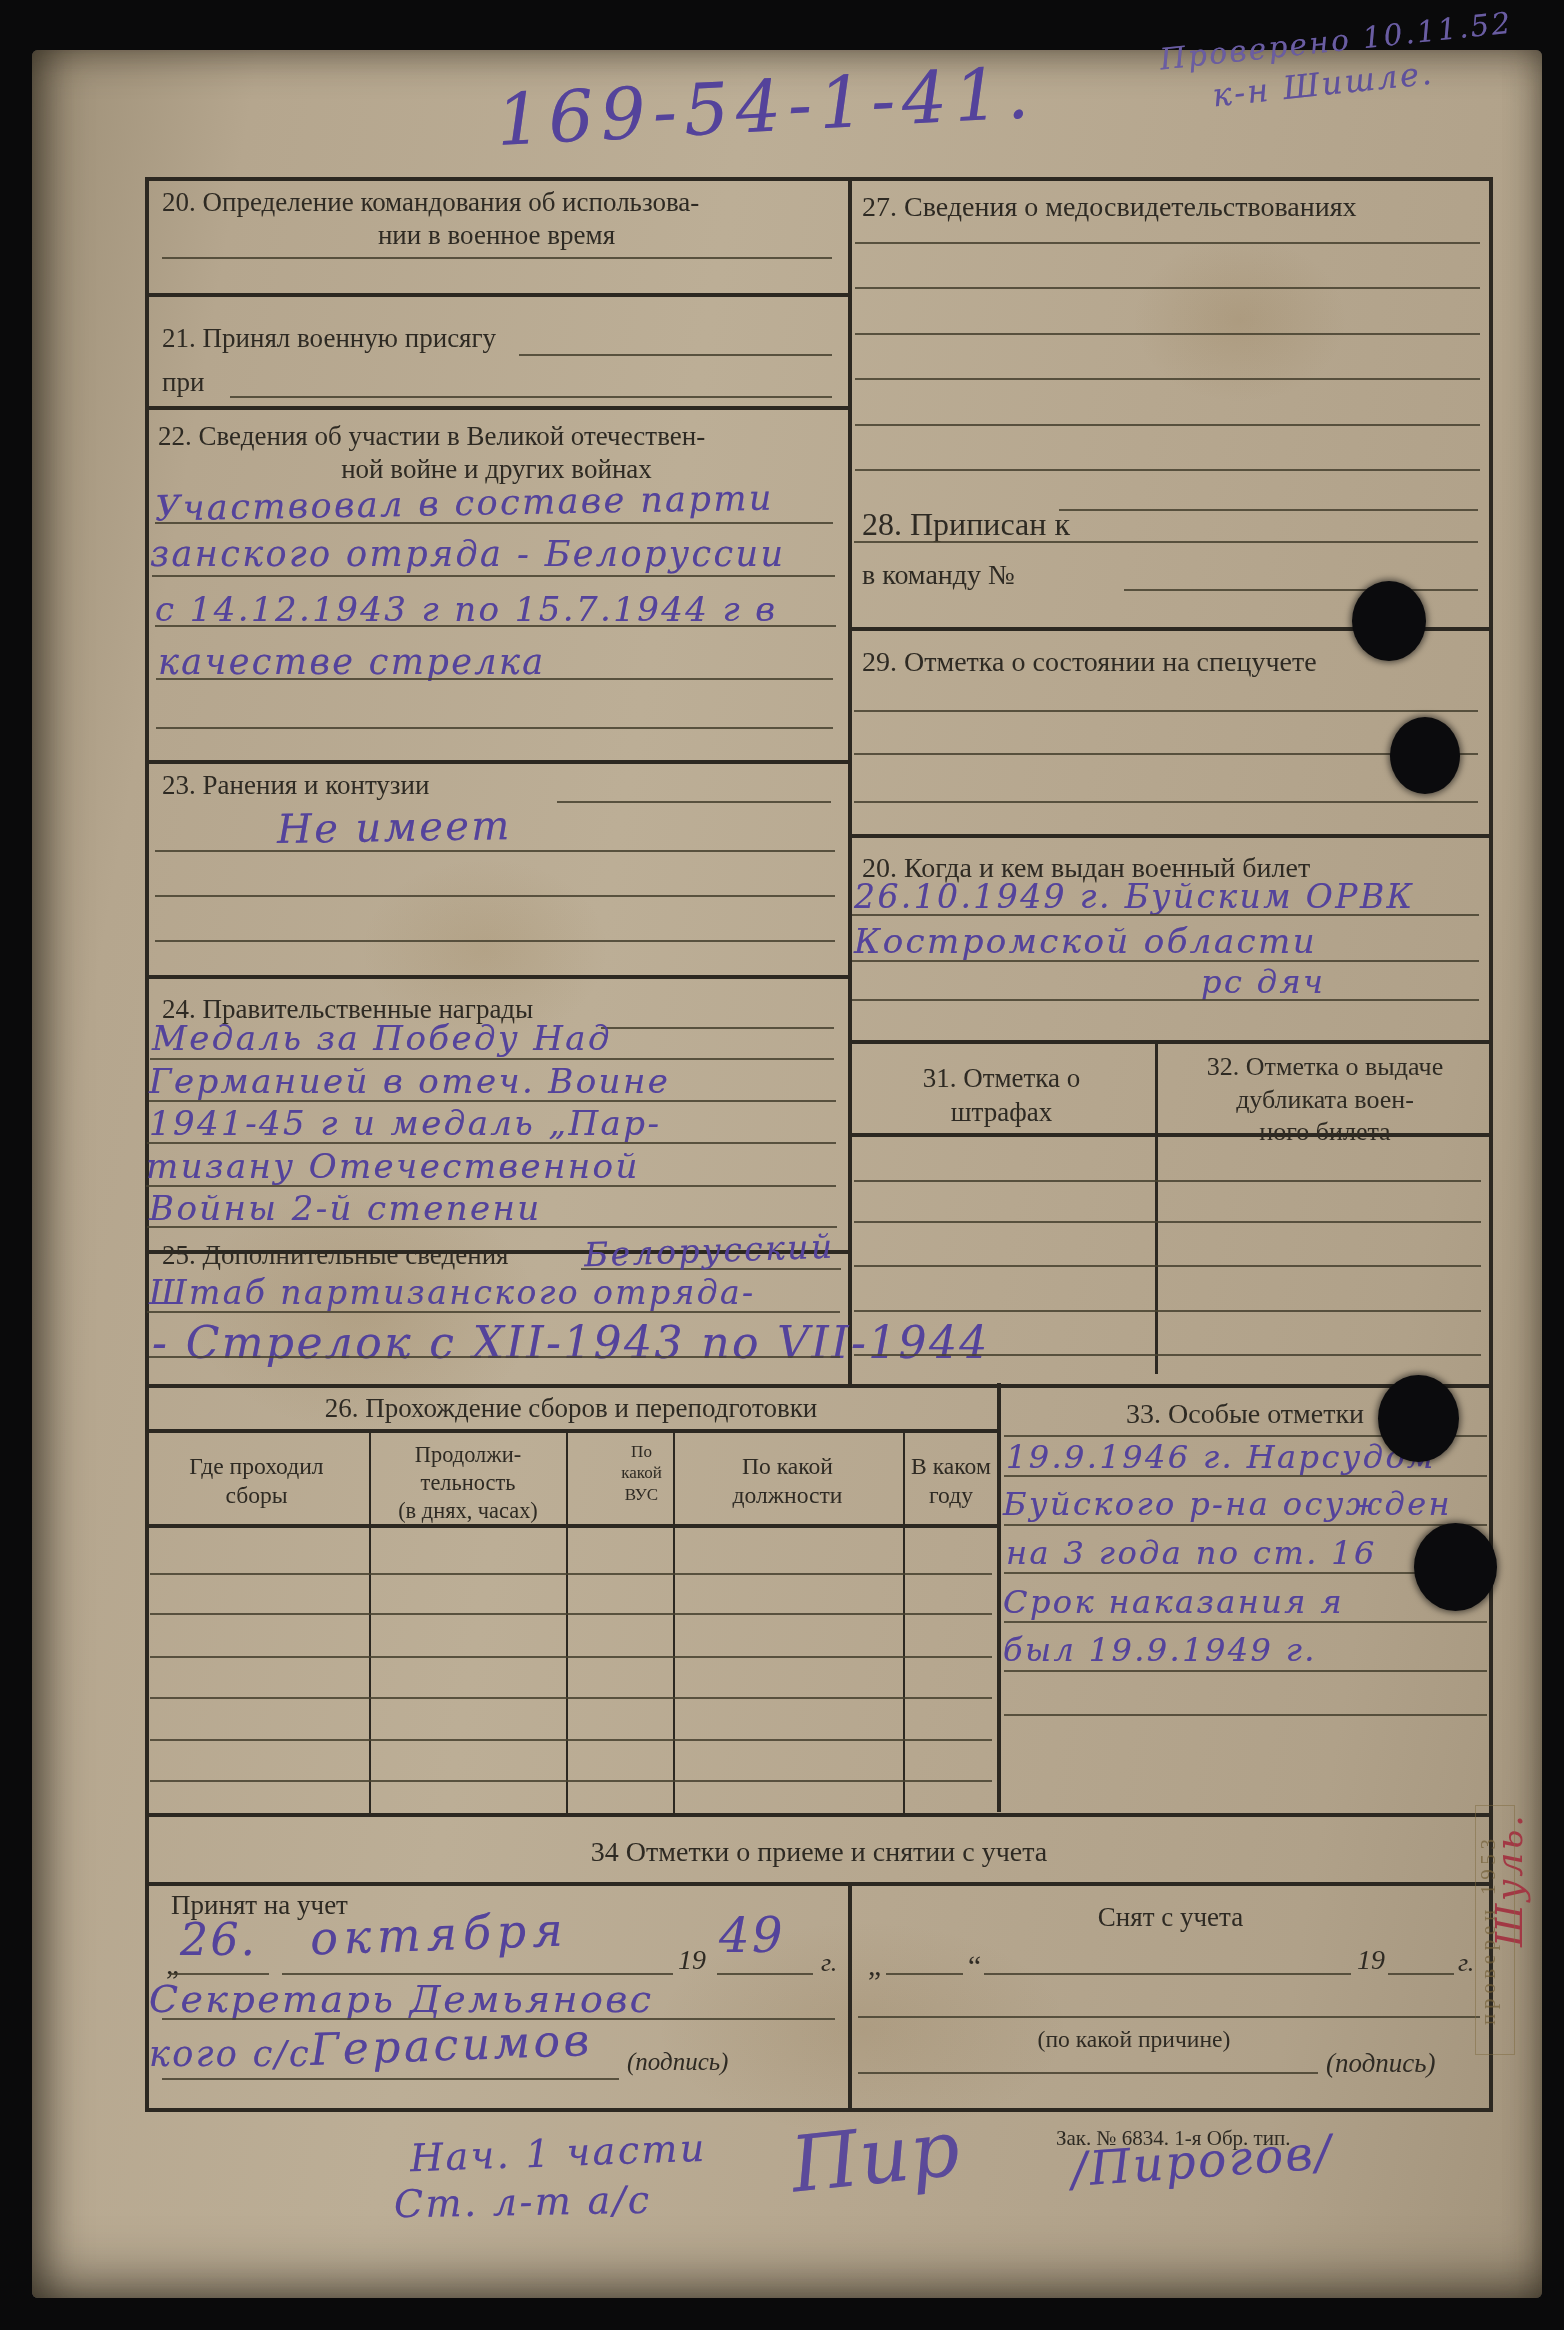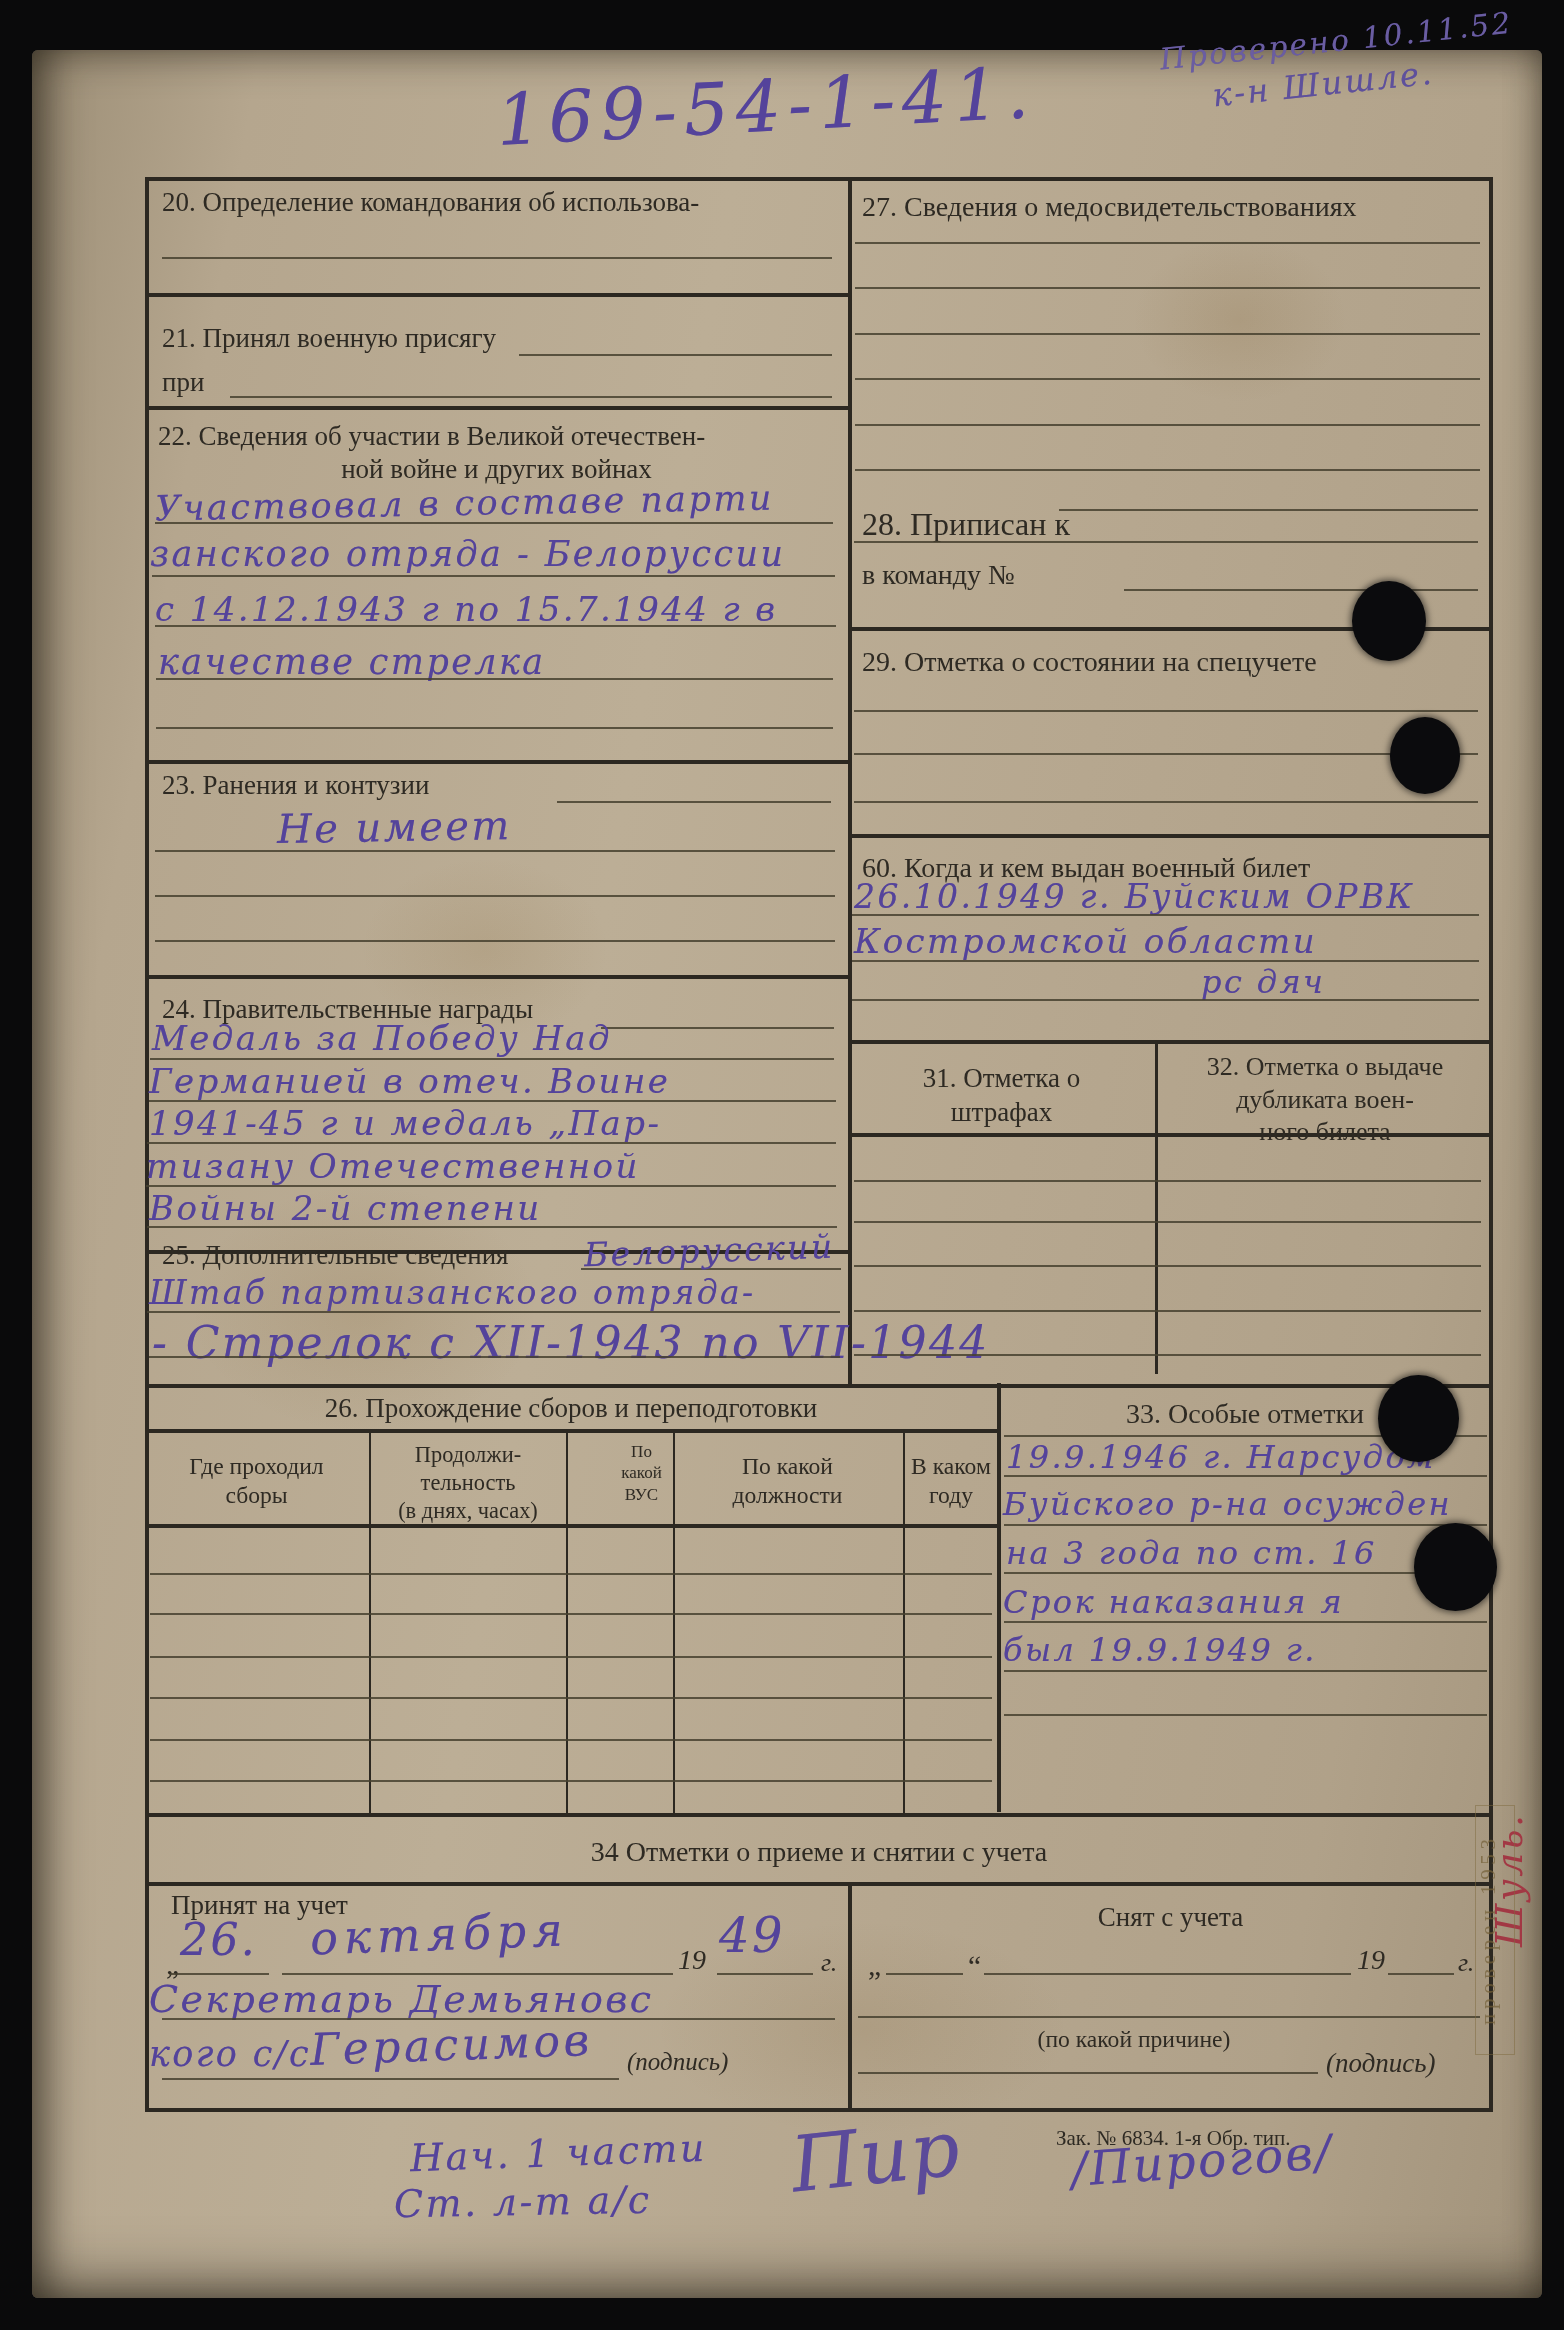--- a/index.html
+++ b/index.html
@@ -62,20 +62,21 @@
   <div class="bar" style="left:848px;top:834px;width:645px;height:3.5px;"></div>
   <div class="bar" style="left:848px;top:1040px;width:645px;height:3.5px;"></div>
   <div class="bar" style="left:848px;top:1133px;width:645px;height:3.5px;"></div>
 
   <div class="bar" style="left:369px;top:1432px;width:2.4px;height:381px;"></div>
   <div class="bar" style="left:566px;top:1432px;width:2.4px;height:381px;"></div>
   <div class="bar" style="left:673px;top:1432px;width:2.4px;height:381px;"></div>
   <div class="bar" style="left:903px;top:1432px;width:2.4px;height:381px;"></div>
 
   <div class="print" style="left:162px;top:186px;">20. Определение командования об использова-</div>
+  <div class="print center" style="left:145px;top:219px;width:703px;">нии в военное время</div>
   <i class="rl" style="left:162px;top:257px;width:670px;"></i>
 
   <div class="print" style="left:162px;top:322px;">21. Принял военную присягу</div>
   <i class="rl" style="left:519px;top:354px;width:313px;"></i>
   <div class="print" style="left:162px;top:366px;">при</div>
   <i class="rl" style="left:230px;top:396px;width:602px;"></i>
 
   <div class="print" style="left:158px;top:420px;">22. Сведения об участии в Великой отечествен-</div>
   <div class="print center" style="left:145px;top:453px;width:703px;">ной войне и других войнах</div>
   <div class="hw" style="left:155px;top:483px;font-size:35px;transform:rotate(-1deg);">Участвовал в составе парти</div>
@@ -158,21 +159,21 @@
   <i class="rl" style="left:1059px;top:509px;width:419px;"></i>
   <i class="rl" style="left:854px;top:541px;width:624px;"></i>
   <div class="print" style="left:862px;top:557px;font-size:28px;">в команду №</div>
   <i class="rl" style="left:1124px;top:589px;width:354px;"></i>
 
   <div class="print" style="left:862px;top:644px;font-size:28px;">29. Отметка о состоянии на спецучете</div>
   <i class="rl" style="left:854px;top:710px;width:624px;"></i>
   <i class="rl" style="left:854px;top:753px;width:624px;"></i>
   <i class="rl" style="left:854px;top:801px;width:624px;"></i>
 
-  <div class="print" style="left:862px;top:850px;font-size:28px;">60. Когда и кем выдан военный билет</div>
+  <div class="print" style="left:862px;top:850px;font-size:28px;">20. Когда и кем выдан военный билет</div>
   <div class="hw" style="left:854px;top:877px;font-size:33px;">26.10.1949 г. Буйским ОРВК</div>
   <i class="rl" style="left:852px;top:914px;width:627px;"></i>
   <div class="hw" style="left:854px;top:921px;font-size:34px;">Костромской области</div>
   <i class="rl" style="left:852px;top:960px;width:627px;"></i>
   <div class="hw" style="left:1201px;top:963px;font-size:32px;">рс дяч</div>
   <i class="rl" style="left:852px;top:999px;width:627px;"></i>
 
   <div class="print center" style="left:848px;top:1062px;width:307px;font-size:27px;">
     <span class="ln">31. Отметка о</span>
     <span class="ln">штрафах</span>

